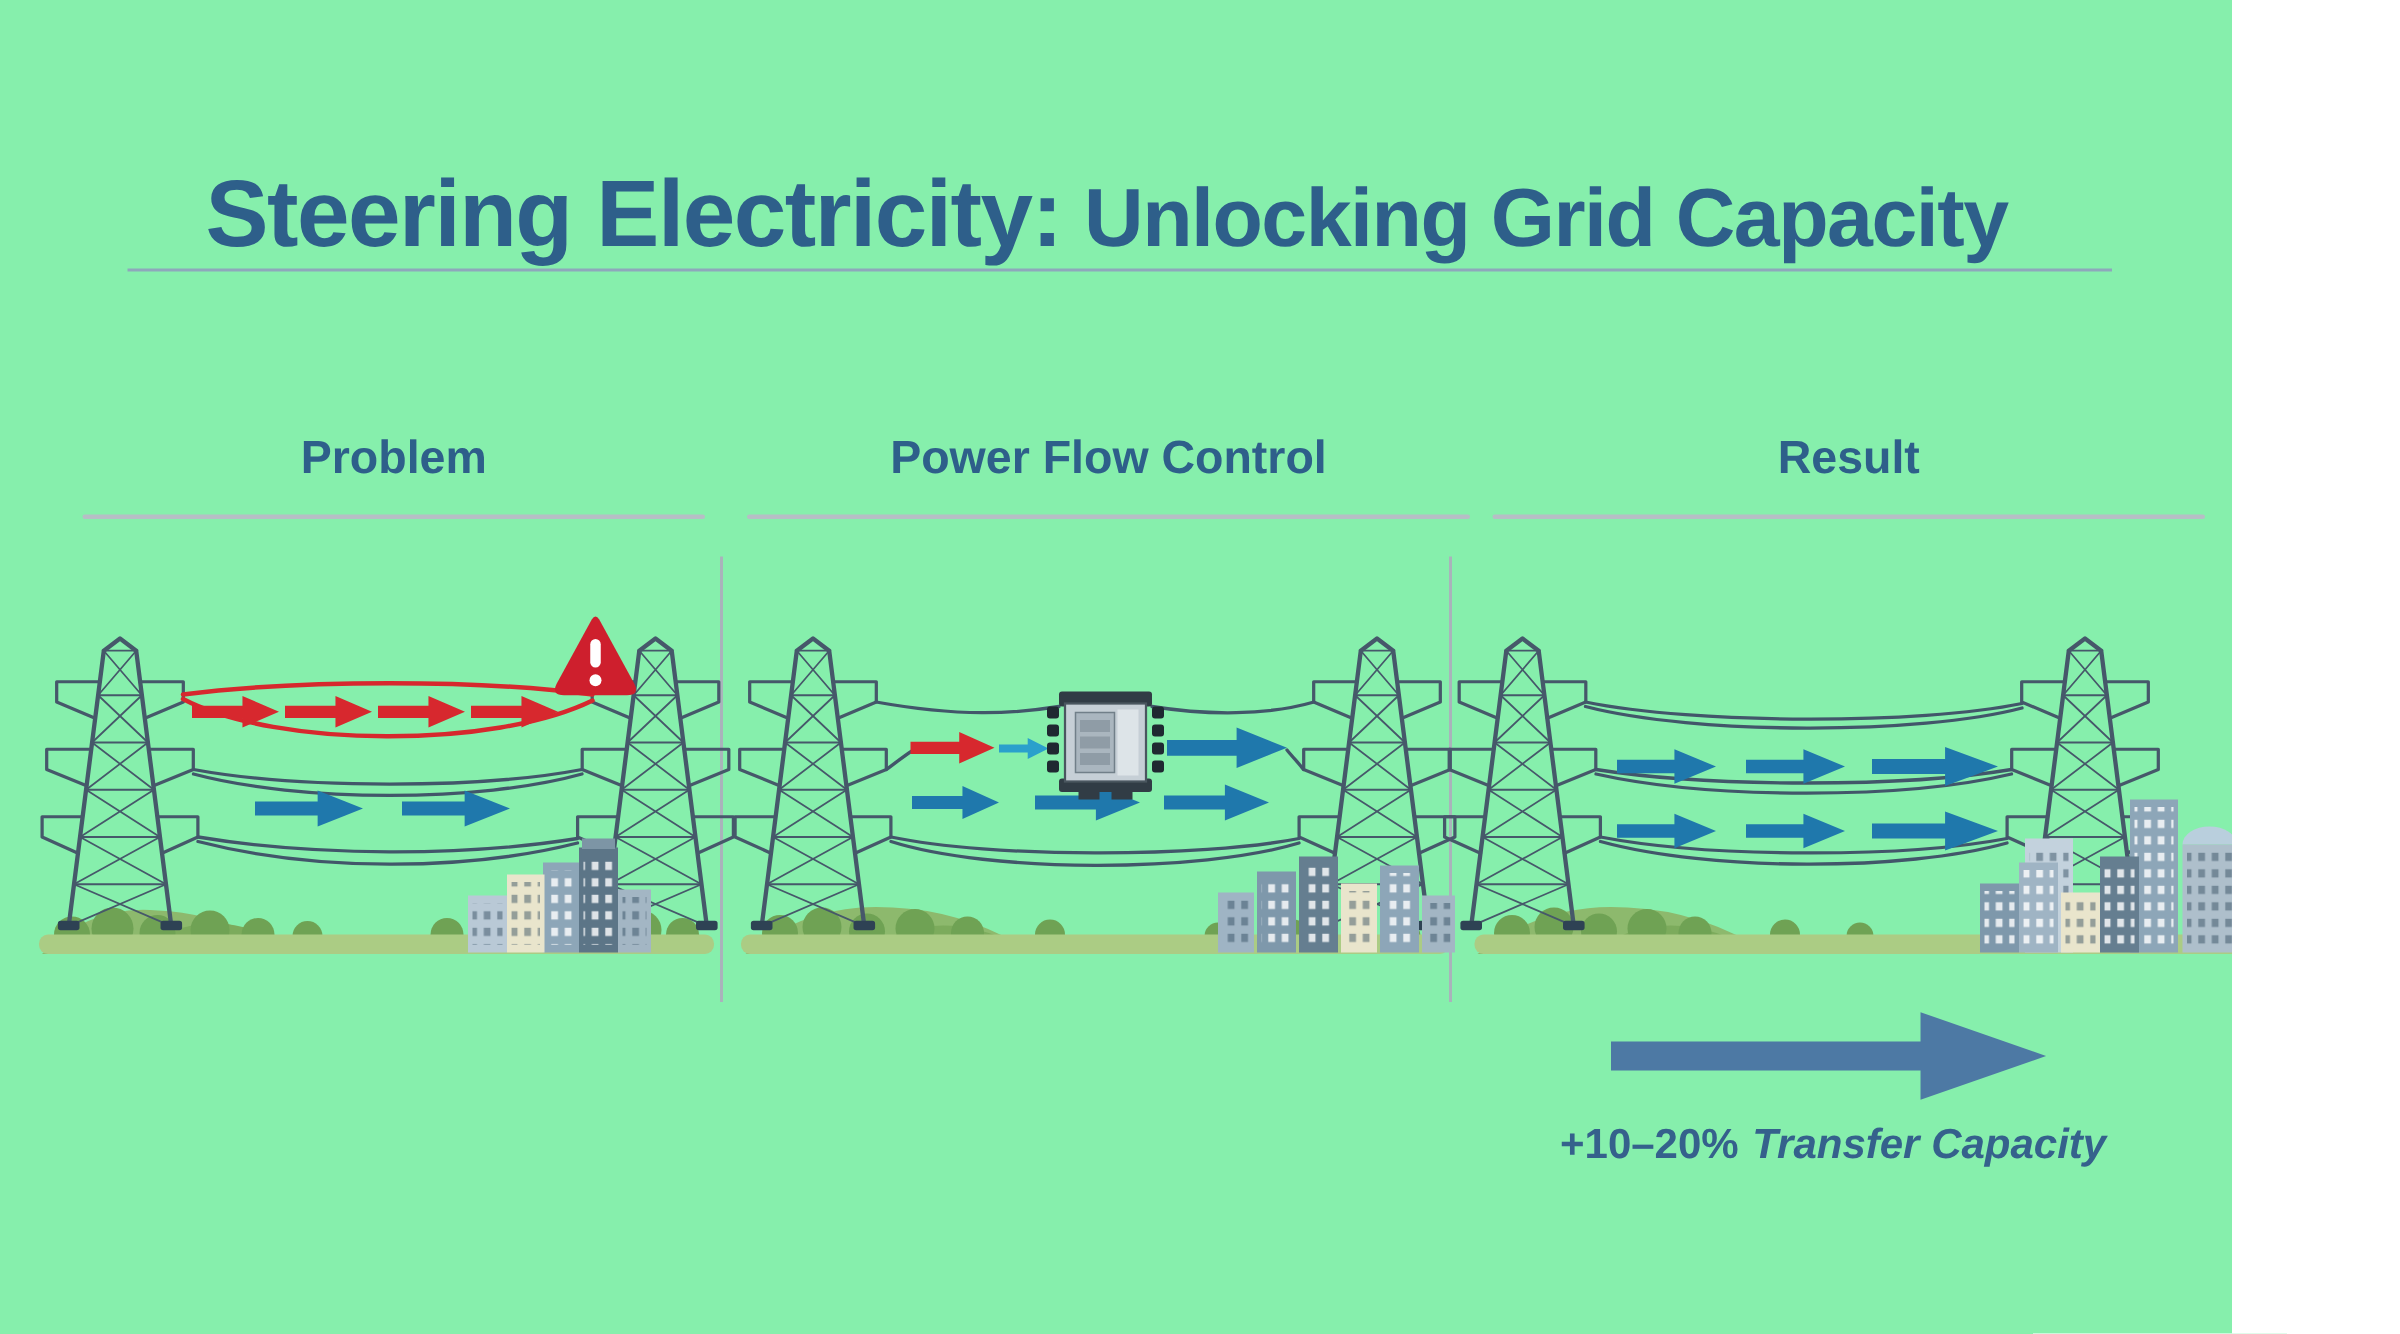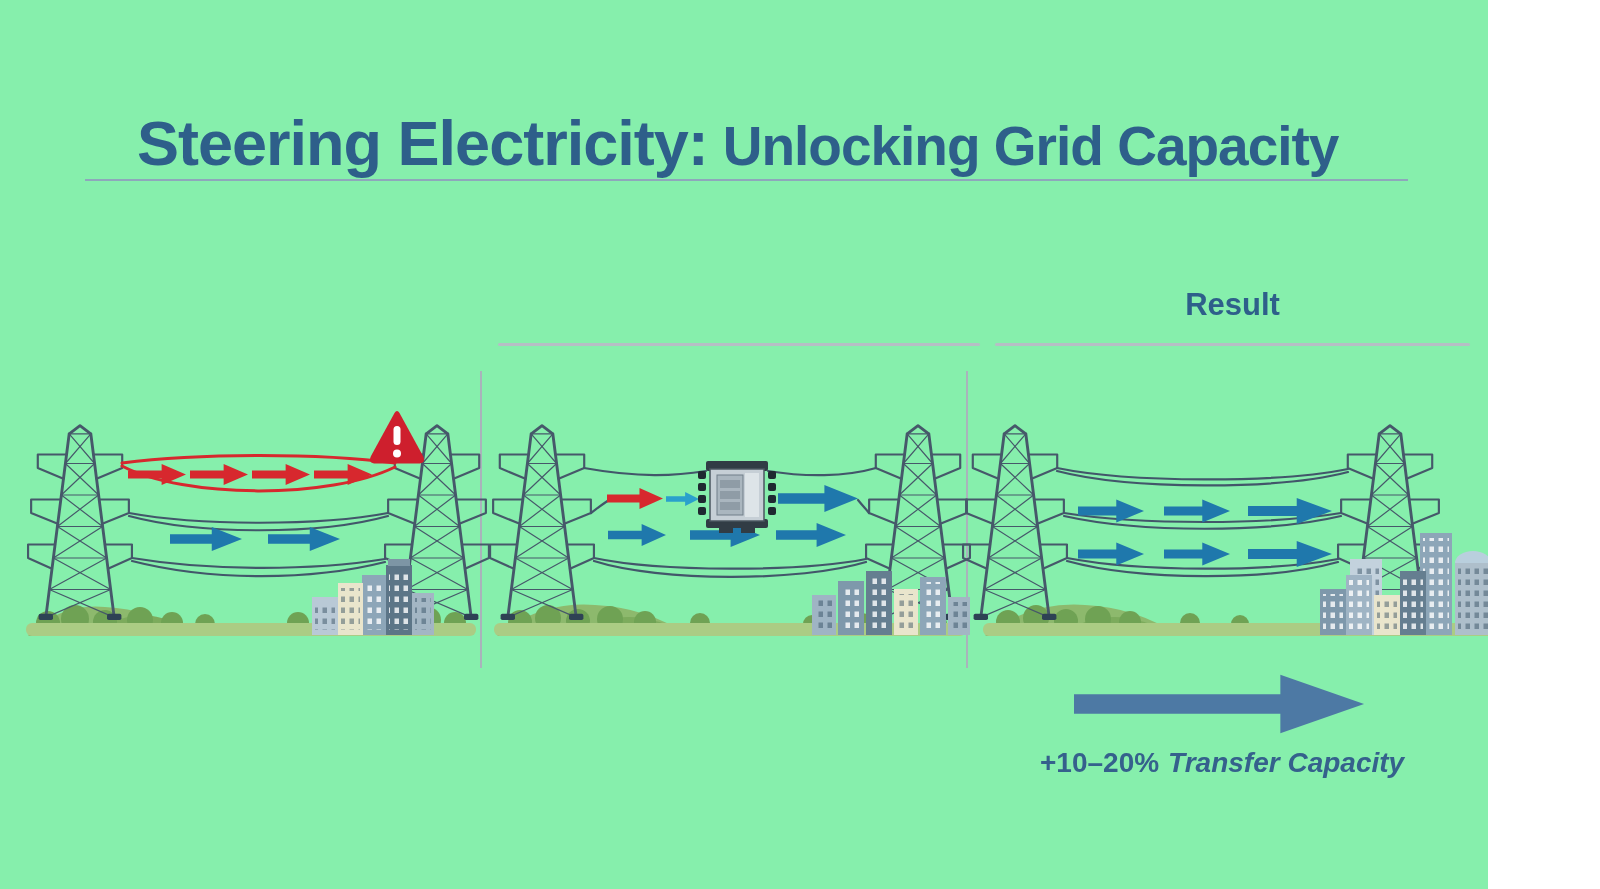--- a/index.html
+++ b/index.html
@@ -45,21 +45,26 @@
   .ann-label{font-style:italic;font-weight:700;margin-left:9px;}
 </style>
 </head>
 <body>
 
 <div class="canvas">
 
   <h1 class="title"><span class="t1">Steering Electricity:</span><span class="t2">Unlocking Grid Capacity</span></h1>
   <div class="title-rule"></div>
 
+  <div class="col-h" id="colh-1">
+    <span>Problem</span>
+    <div class="col-underline"></div>
+  </div>
   <div class="col-h" id="colh-2">
+    <span>Power Flow Control</span>
     <div class="col-underline"></div>
   </div>
   <div class="col-h" id="colh-3">
     <span>Result</span>
     <div class="col-underline"></div>
   </div>
 
   <svg class="art" viewBox="0 0 1600 330" aria-hidden="true">
     <defs>
       <symbol id="tower" viewBox="0 0 120 230" overflow="visible">

